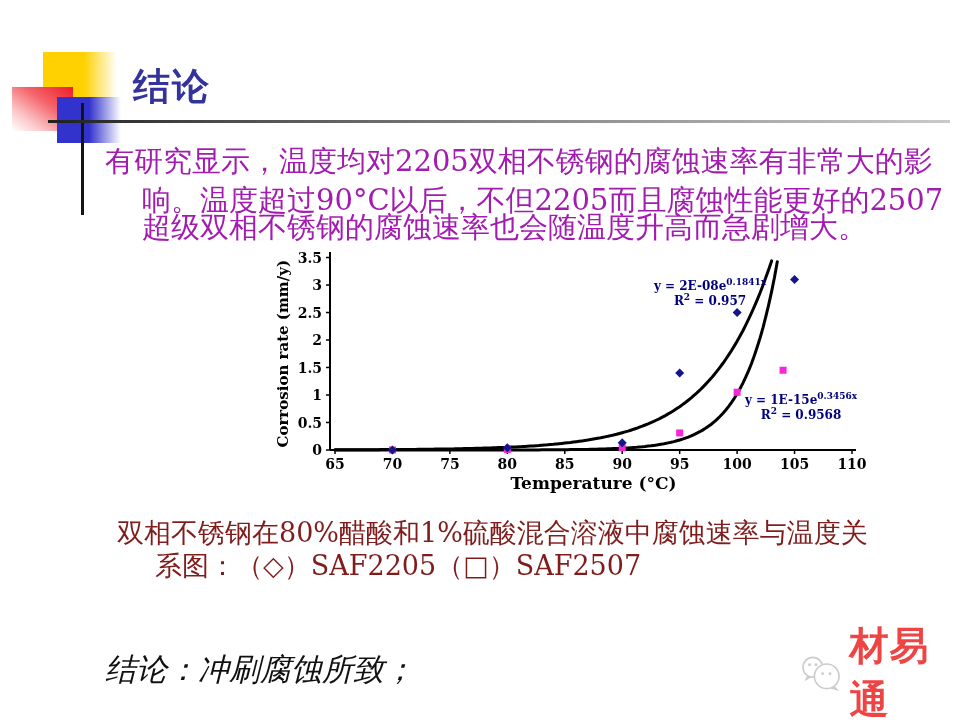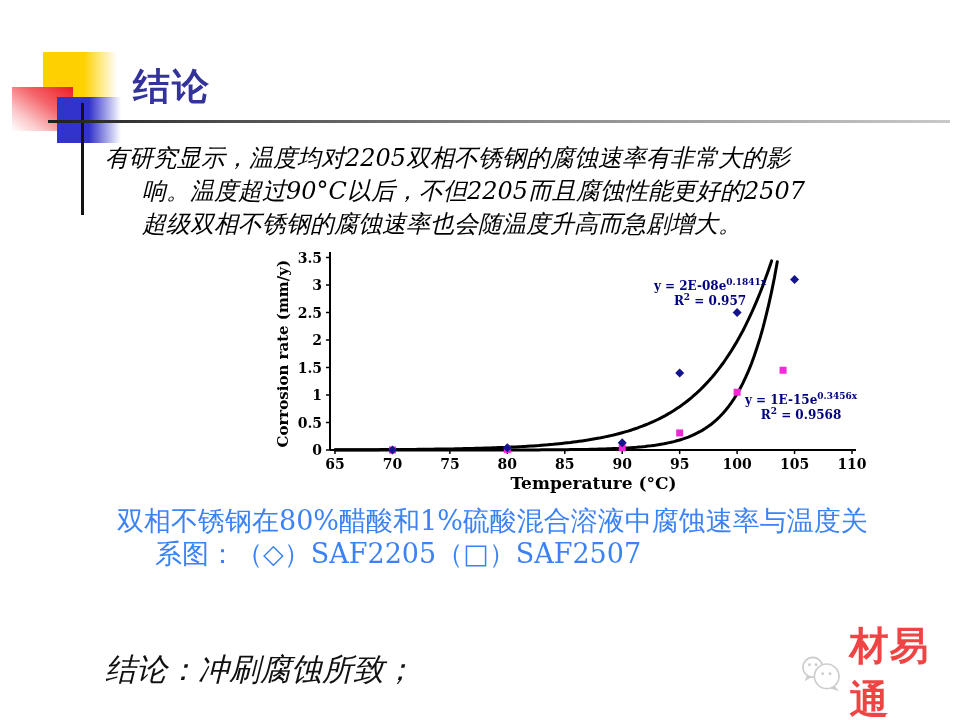--- a/index.html
+++ b/index.html
@@ -16,28 +16,28 @@
     background:linear-gradient(to bottom left,#ee1c25 0%,#f4656b 40%,#fbc9cb 75%,#ffffff 100%); }
   .deco-blue { position:absolute; left:57px; top:97px; width:64px; height:46px; z-index:3;
     background:linear-gradient(to right,#3232cd 0%,#3232cd 50%,rgba(50,50,205,0) 100%); }
   .vline { position:absolute; left:81px; top:103px; width:3px; height:112px; background:#141414; z-index:4; }
   .hrule { position:absolute; left:48px; top:120px; width:902px; height:3px; z-index:4;
     background:linear-gradient(to right,#1f1f1f 0%,#4e4e4e 20%,#8b8b8b 55%,#c9c9c9 100%); }
 
   .title { position:absolute; left:133px; top:62px; font-size:37px; color:#33339b;
     letter-spacing:2px; z-index:5; }
 
-  .body-line { position:absolute; font-size:24px; color:#000000; white-space:nowrap;font-style:italic; }
+  .body-line { position:absolute; font-size:29px; color:#a21caf; white-space:nowrap; }
   .bl1 { left:105px; top:142px; }
-  .bl2 { left:142px; top:175px; }
+  .bl2 { left:142px; top:181px; }
   .bl3 { left:142px; top:208px; }
 
   .chart-wrap { position:absolute; left:248px; top:244px; width:640px; height:250px; }
 
-  .caption-line { position:absolute; font-size:27px; color:#3b82f6; white-space:nowrap; }
+  .caption-line { position:absolute; font-size:27px; color:#7f1d1d; white-space:nowrap;margin-top:12px; }
   .cl1 { left:117px; top:503px; }
   .cl2 { left:155px; top:536px; }
 
   .conclusion { position:absolute; left:105px; top:649px; font-size:31px; color:#111; white-space:nowrap;font-style:italic; }
 
   .logo { position:absolute; left:798px; top:645px; width:150px; height:55px; display:flex; align-items:center; }
   .logo-text { font-size:39px; color:#ef4444; letter-spacing:1px; margin-left:4px;
     font-family:"DejaVu Sans","Liberation Sans",sans-serif; font-weight:bold;
     text-shadow:0 1px 0 #fff; }
 </style>

